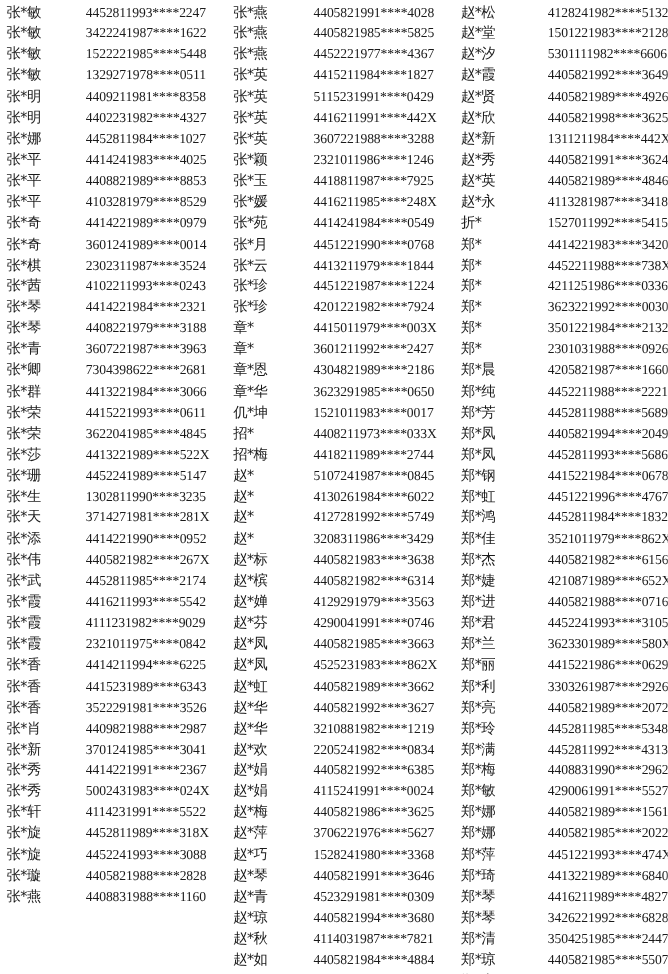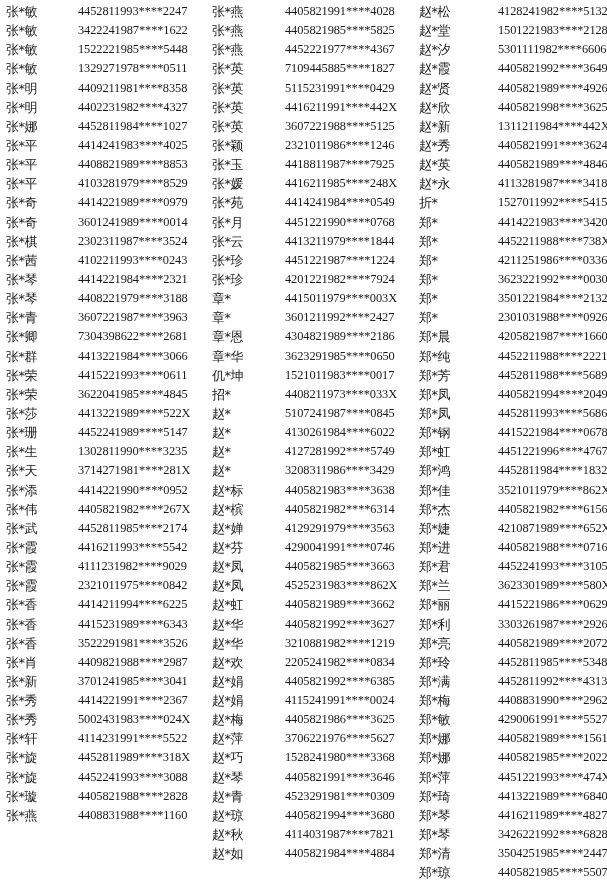--- a/index.html
+++ b/index.html
@@ -202,33 +202,33 @@
       <div class="row">
         <span class="name">张*燕</span>
         <span class="id">4405821985****5825</span>
       </div>
       <div class="row">
         <span class="name">张*燕</span>
         <span class="id">4452221977****4367</span>
       </div>
       <div class="row">
         <span class="name">张*英</span>
-        <span class="id">7109445885****1827</span>
+        <span class="id">4415211984****1827</span>
       </div>
       <div class="row">
         <span class="name">张*英</span>
         <span class="id">5115231991****0429</span>
       </div>
       <div class="row">
         <span class="name">张*英</span>
         <span class="id">4416211991****442X</span>
       </div>
       <div class="row">
         <span class="name">张*英</span>
-        <span class="id">3607221988****5125</span>
+        <span class="id">3607221988****3288</span>
       </div>
       <div class="row">
         <span class="name">张*颖</span>
         <span class="id">2321011986****1246</span>
       </div>
       <div class="row">
         <span class="name">张*玉</span>
         <span class="id">4418811987****7925</span>
       </div>
       <div class="row">
@@ -271,20 +271,24 @@
         <span class="name">章*华</span>
         <span class="id">3623291985****0650</span>
       </div>
       <div class="row">
         <span class="name">仉*坤</span>
         <span class="id">1521011983****0017</span>
       </div>
       <div class="row">
         <span class="name">招*</span>
         <span class="id">4408211973****033X</span>
+      </div>
+      <div class="row">
+        <span class="name">招*梅</span>
+        <span class="id">4418211989****2744</span>
       </div>
       <div class="row">
         <span class="name">赵*</span>
         <span class="id">5107241987****0845</span>
       </div>
       <div class="row">
         <span class="name">赵*</span>
         <span class="id">4130261984****6022</span>
       </div>
       <div class="row">

